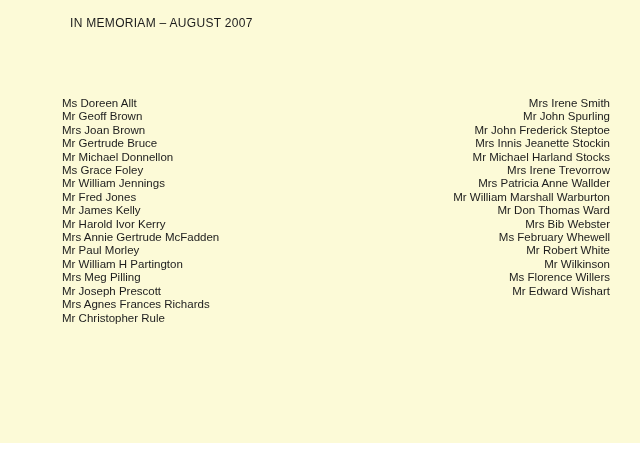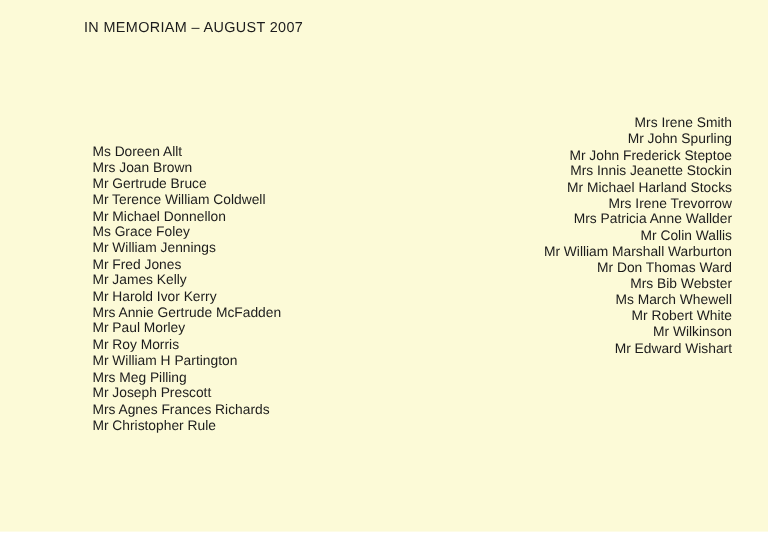--- a/index.html
+++ b/index.html
@@ -22,65 +22,64 @@
     font-size: 12px;
     line-height: 14px;
     letter-spacing: 0.3px;
     white-space: nowrap;
   }
   .col {
     position: absolute;
     top: 97px;
     width: 265px;
   }
-  .col-left  { left: 77px; margin-top: 24px; }
+  .col-left  { left: 62px; }
   .col-right { left: 345px; text-align: right; }
   .name-entry {
     font-size: 11.5px;
     line-height: 13.4px;
     white-space: nowrap;
   }
 </style>
 </head>
 <body>
 
 <div class="page">
   <div class="title">IN MEMORIAM – AUGUST 2007</div>
 
   <div class="col col-left">
       <div class="name-entry">Ms Doreen Allt</div>
+      <div class="name-entry">Mr Geoff Brown</div>
       <div class="name-entry">Mrs Joan Brown</div>
       <div class="name-entry">Mr Gertrude Bruce</div>
-      <div class="name-entry">Mr Terence William Coldwell</div>
       <div class="name-entry">Mr Michael Donnellon</div>
       <div class="name-entry">Ms Grace Foley</div>
       <div class="name-entry">Mr William Jennings</div>
       <div class="name-entry">Mr Fred Jones</div>
       <div class="name-entry">Mr James Kelly</div>
       <div class="name-entry">Mr Harold Ivor Kerry</div>
       <div class="name-entry">Mrs Annie Gertrude McFadden</div>
       <div class="name-entry">Mr Paul Morley</div>
-      <div class="name-entry">Mr Roy Morris</div>
       <div class="name-entry">Mr William H Partington</div>
       <div class="name-entry">Mrs Meg Pilling</div>
       <div class="name-entry">Mr Joseph Prescott</div>
       <div class="name-entry">Mrs Agnes Frances Richards</div>
       <div class="name-entry">Mr Christopher Rule</div>
     </div>
 
   <div class="col col-right">
       <div class="name-entry">Mrs Irene Smith</div>
       <div class="name-entry">Mr John Spurling</div>
       <div class="name-entry">Mr John Frederick Steptoe</div>
       <div class="name-entry">Mrs Innis Jeanette Stockin</div>
       <div class="name-entry">Mr Michael Harland Stocks</div>
       <div class="name-entry">Mrs Irene Trevorrow</div>
       <div class="name-entry">Mrs Patricia Anne Wallder</div>
-      <div class="name-entry">Mr Colin Wallis</div>
       <div class="name-entry">Mr William Marshall Warburton</div>
       <div class="name-entry">Mr Don Thomas Ward</div>
       <div class="name-entry">Mrs Bib Webster</div>
-      <div class="name-entry">Ms March Whewell</div>
+      <div class="name-entry">Ms February Whewell</div>
       <div class="name-entry">Mr Robert White</div>
       <div class="name-entry">Mr Wilkinson</div>
+      <div class="name-entry">Ms Florence Willers</div>
       <div class="name-entry">Mr Edward Wishart</div>
     </div>
 </div>
 
 </body></html>

